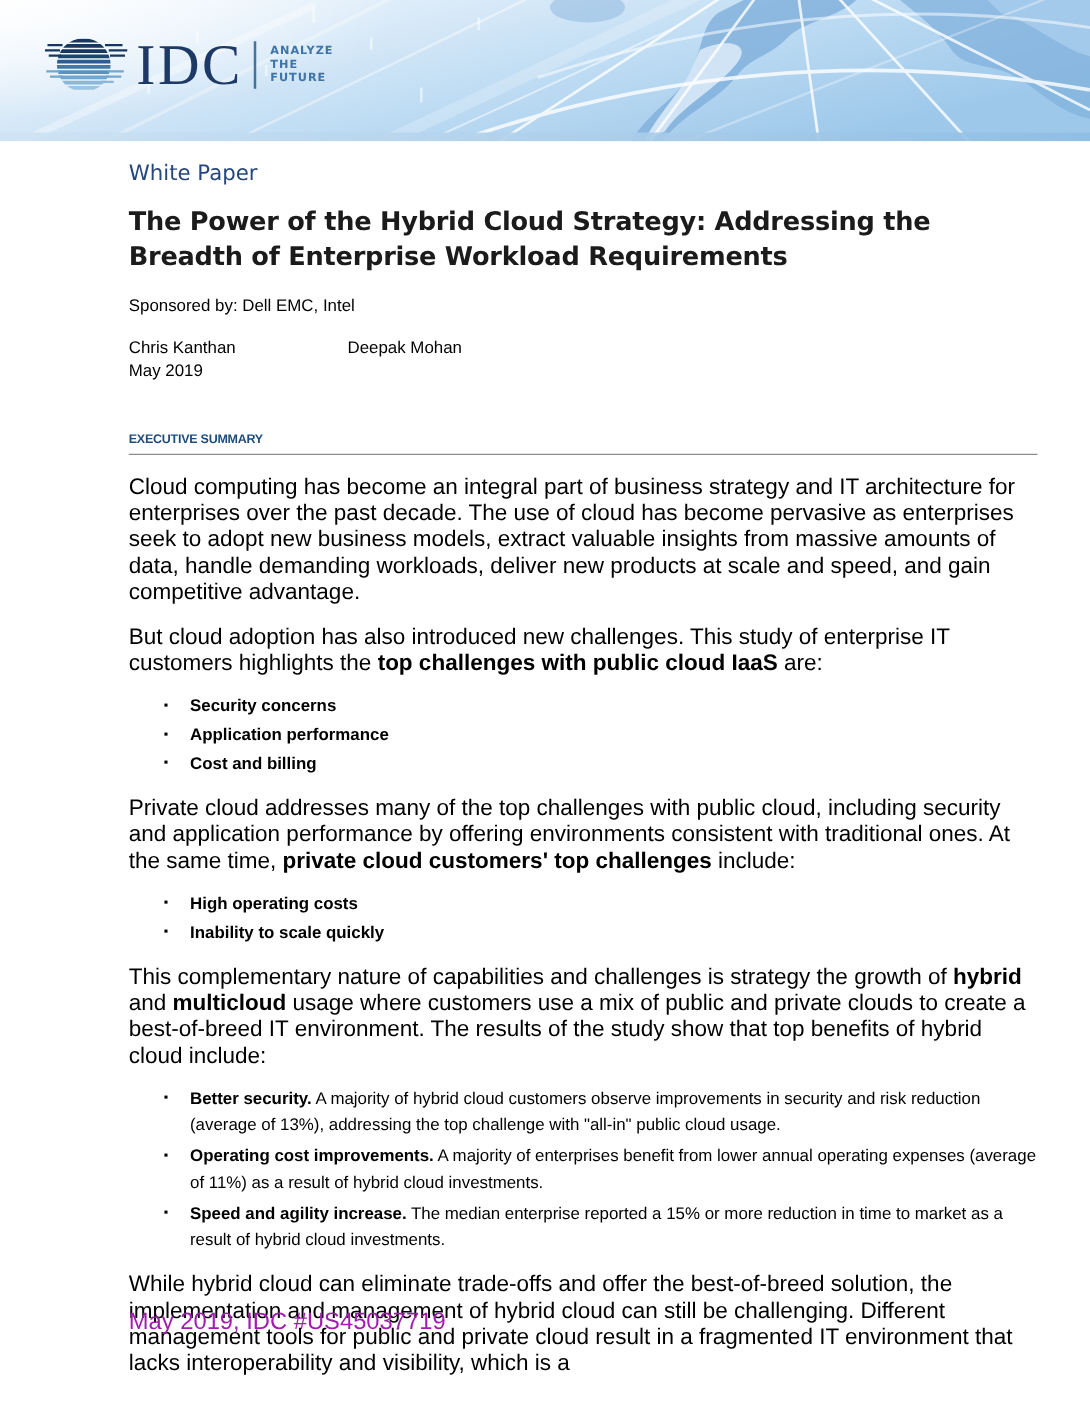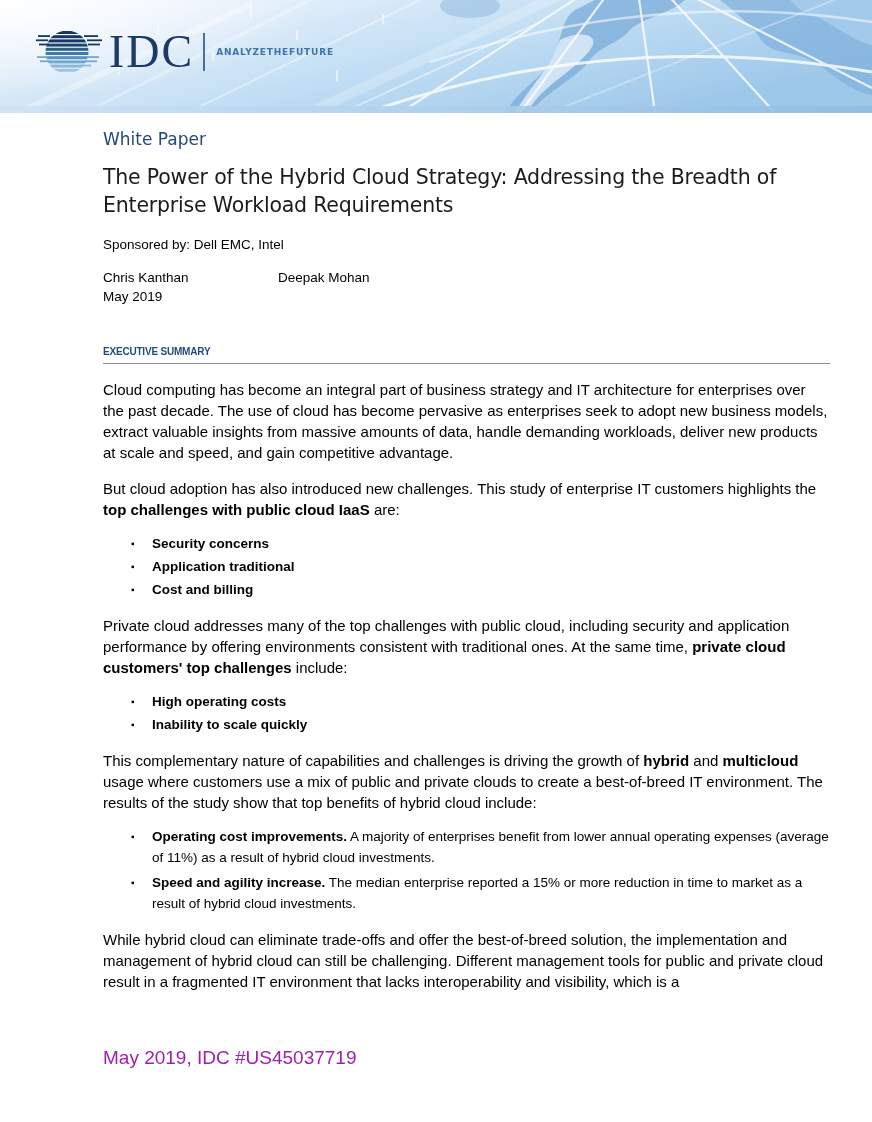--- a/index.html
+++ b/index.html
@@ -11,48 +11,48 @@
 
   
   .banner { position:relative; width:872px; height:113px; overflow:hidden; }
   .banner-art { position:absolute; left:0; top:0; display:block; }
   .logo { position:absolute; left:36px; top:27px; display:flex; align-items:center; }
   .idc-word {
     font-family:"Liberation Serif", serif; font-size:46px; line-height:46px;
     color:#1d3a66; letter-spacing:2px; margin-left:7px;
   }
   .logo-divider { width:2px; height:38px; background:#2a5d8f; opacity:.85; margin:0 11px 0 9px; }
-  .tagline { display:flex; flex-direction:row; justify-content:center; }
+  .tagline { display:flex; flex-direction:column; justify-content:center; }
   .tag-line {
     font-family:"DejaVu Sans", sans-serif; font-size:9px; font-weight:bold;
     color:#3e74a9; letter-spacing:.8px; line-height:11px;
   }
 
   
   main { padding:0 42px 0 103px; }
   .kicker {
     margin-top:15px; font-family:"DejaVu Sans", sans-serif;
     font-size:17px; line-height:23px; color:#26477e;
   }
   .title {
-    margin:12px 0 0; font-family:"DejaVu Sans", sans-serif; font-weight:normal;
+    margin:12px 0 0; font-family:"DejaVu Sans", sans-serif; font-weight:bold;
     font-size:20.5px; line-height:28px; color:#1b1b1b; letter-spacing:-0.2px;
   }
   .sponsor { margin-top:17px; font-size:13.5px; line-height:18px; }
   .authors { margin-top:14px; font-size:13.5px; line-height:19px; }
   .author-col { display:inline-block; width:175px; }
   .pub-date { font-size:13.5px; line-height:19px; }
 
   .section-heading {
     margin:40px 0 0; font-size:10px; font-weight:bold; color:#1e4d7d;
     letter-spacing:-0.2px; font-family:"Liberation Sans", sans-serif;
   }
   .rule { margin:6px 0 0; border:none; border-top:1px solid #8c8c8c; height:0; }
 
-  .body-p { margin:15px 0 0; font-size:15px; line-height:21px; }
+  .body-p { margin:15px 0 0; font-size:18px; line-height:21px; }
   .body-p strong, .bullet strong { font-weight:bold; }
 
   ul.bullets { list-style:none; margin:13px 0 0; padding:0 0 0 28px; }
   li.bullet { display:flex; font-size:13.5px; line-height:21px; margin:0 0 2px; }
   ul.benefits li.bullet { margin-bottom:4px; }
   li.bullet::before { content:"▪"; flex:0 0 21px; width:21px; font-size:10px; line-height:21px; }
   .bullet-text { flex:1; }
 
   .footnote { position:absolute; left:103px; top:1049px; font-size:19px; line-height:17px; color:#a21caf; }
 </style>
@@ -183,41 +183,44 @@
 
     <p class="body-p"><span>Cloud computing has become an integral part of business strategy and IT architecture for enterprises over the past decade. The use of cloud has become pervasive as enterprises seek to adopt new business models, extract valuable insights from massive amounts of data, handle demanding workloads, deliver new products at scale and speed, and gain competitive advantage.</span></p>
 
     <p class="body-p"><span>But cloud adoption has also introduced new challenges. This study of enterprise IT customers highlights the </span><strong>top challenges with public cloud IaaS</strong><span> are:</span></p>
 
     <ul class="bullets">
       <li class="bullet">
           <span class="bullet-text"><strong>Security concerns</strong></span>
         </li>
       <li class="bullet">
-          <span class="bullet-text"><strong>Application traditional</strong></span>
+          <span class="bullet-text"><strong>Application performance</strong></span>
         </li>
       <li class="bullet">
           <span class="bullet-text"><strong>Cost and billing</strong></span>
         </li>
     </ul>
 
     <p class="body-p"><span>Private cloud addresses many of the top challenges with public cloud, including security and application performance by offering environments consistent with traditional ones. At the same time, </span><strong>private cloud customers' top challenges</strong><span> include:</span></p>
 
     <ul class="bullets">
       <li class="bullet">
           <span class="bullet-text"><strong>High operating costs</strong></span>
         </li>
       <li class="bullet">
           <span class="bullet-text"><strong>Inability to scale quickly</strong></span>
         </li>
     </ul>
 
-    <p class="body-p"><span>This complementary nature of capabilities and challenges is driving the growth of </span><strong>hybrid</strong><span> and </span><strong>multicloud</strong><span> usage where customers use a mix of public and private clouds to create a best-of-breed IT environment. The results of the study show that top benefits of hybrid cloud include:</span></p>
+    <p class="body-p"><span>This complementary nature of capabilities and challenges is strategy the growth of </span><strong>hybrid</strong><span> and </span><strong>multicloud</strong><span> usage where customers use a mix of public and private clouds to create a best-of-breed IT environment. The results of the study show that top benefits of hybrid cloud include:</span></p>
 
     <ul class="bullets benefits">
+      <li class="bullet">
+          <span class="bullet-text"><strong>Better security.</strong><span> A majority of hybrid cloud customers observe improvements in security and risk reduction (average of 13%), addressing the top challenge with "all-in" public cloud usage.</span></span>
+        </li>
       <li class="bullet">
           <span class="bullet-text"><strong>Operating cost improvements.</strong><span> A majority of enterprises benefit from lower annual operating expenses (average of 11%) as a result of hybrid cloud investments.</span></span>
         </li>
       <li class="bullet">
           <span class="bullet-text"><strong>Speed and agility increase.</strong><span> The median enterprise reported a 15% or more reduction in time to market as a result of hybrid cloud investments.</span></span>
         </li>
     </ul>
 
     <p class="body-p"><span>While hybrid cloud can eliminate trade-offs and offer the best-of-breed solution, the implementation and management of hybrid cloud can still be challenging. Different management tools for public and private cloud result in a fragmented IT environment that lacks interoperability and visibility, which is a</span></p>
   </main>

